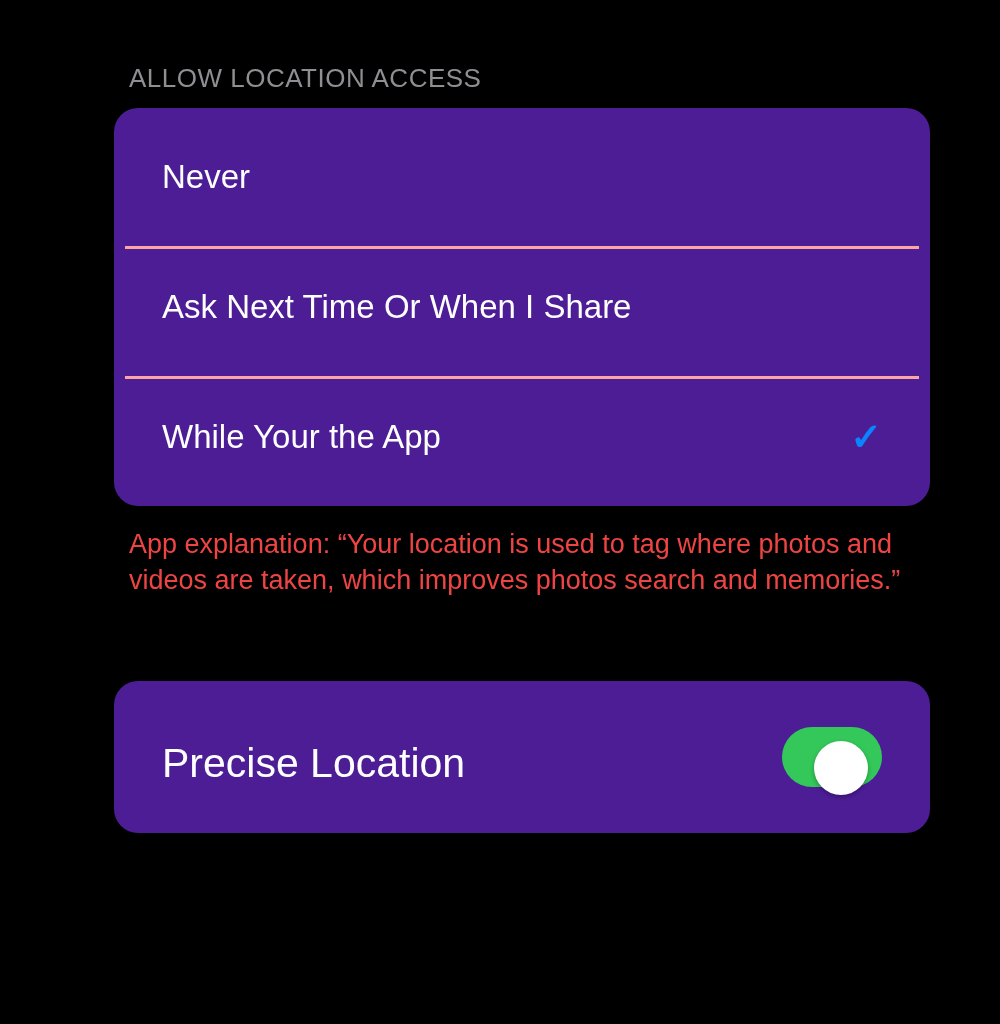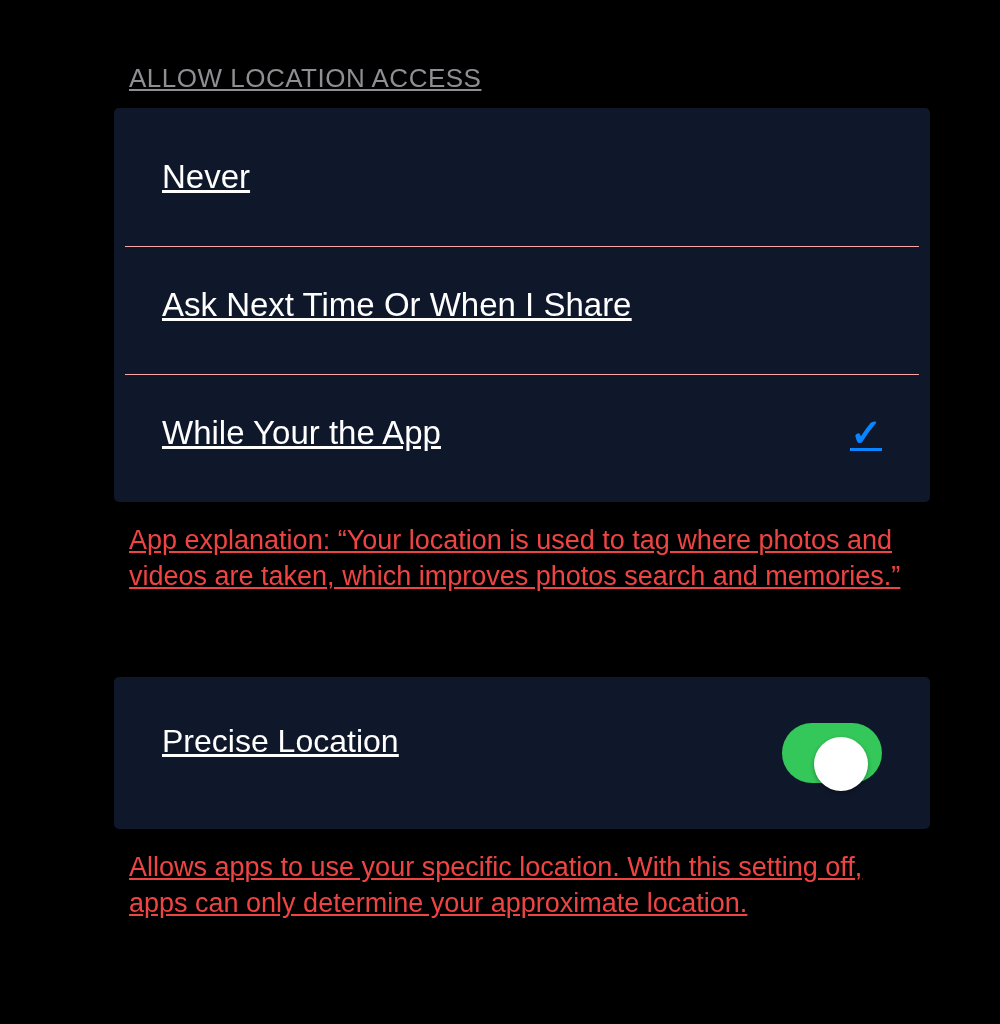--- a/index.html
+++ b/index.html
@@ -1,54 +1,53 @@
 <!DOCTYPE html>
 <html><head>
   <meta charset="utf-8">
   <style>
     * {
       margin: 11px;
       padding: 0;
       box-sizing: border-box;
-      text-decoration: underline;
     }
     body {
       background: #000000;
       font-family: -apple-system, BlinkMacSystemFont, 'Segoe UI', Helvetica, Arial, sans-serif;
       width: 1000px;
       height: 1024px;
       padding: 30px 70px;
       -webkit-font-smoothing: antialiased;
     }
     .section-header {
       color: #8e8e93;
       font-size: 26px;
       letter-spacing: 0.5px;
       margin-bottom: 14px;
       margin-left: 26px;
       text-transform: uppercase;
       font-weight: 400;
     }
     .group {
-      background: #0f172a;
-      border-radius: 5px;
+      background: #4c1d95;
+      border-radius: 24px;
       overflow: hidden;
     }
     .row {
       display: flex;
       align-items: center;
       justify-content: space-between;
       padding: 28px 26px;
       color: #ffffff;
       font-size: 33px;
       font-weight: 400;
       cursor: pointer;
     }
     .row + .row {
-      border-top: 1px solid #fca5a5;
+      border-top: 3px solid #fca5a5;
     }
     .checkmark {
       color: #0a84ff;
       font-size: 38px;
       font-weight: 600;
       line-height: 1;
     }
     .footer-text {
       color: #ef4444;
       font-size: 27px;
@@ -56,25 +55,25 @@
       margin-top: 20px;
       margin-left: 26px;
       margin-right: 20px;
       font-weight: 400;
     }
     .group-spacer {
       height: 60px;
     }
     .toggle-row {
       display: flex;
-      align-items: flex-start;
+      align-items: flex-end;
       justify-content: space-between;
       padding: 24px 26px;
       color: #ffffff;
-      font-size: 32px;
+      font-size: 41px;
       font-weight: 400;
     }
     .toggle {
       width: 100px;
       height: 60px;
       background: #34c759;
       border-radius: 30px;
       position: relative;
       cursor: pointer;
       flex-shrink: 0;
@@ -114,14 +113,13 @@
 
 <div>
   <div class="group">
     <div class="toggle-row">
       <span>Precise Location</span>
       <div class="toggle">
         <div class="toggle-knob"></div>
       </div>
     </div>
   </div>
-  <div class="footer-text">Allows apps to use your specific location. With this setting off, apps can only determine your approximate location.</div>
 </div>
 
 </body></html>

